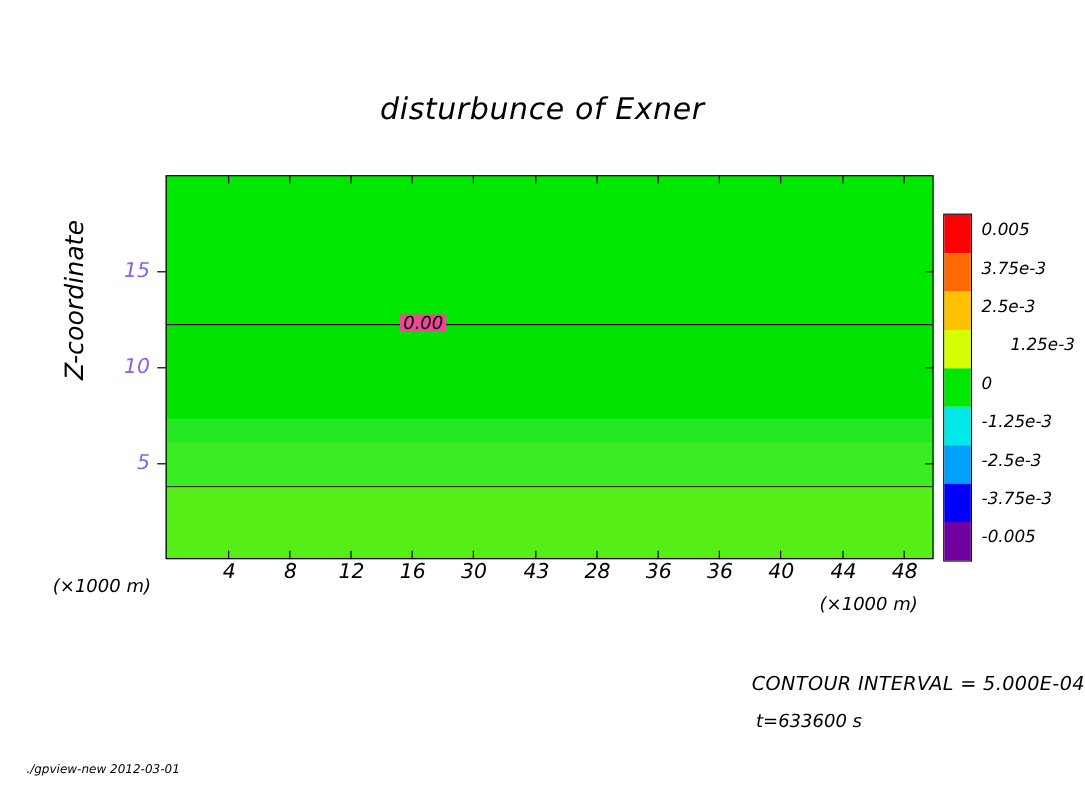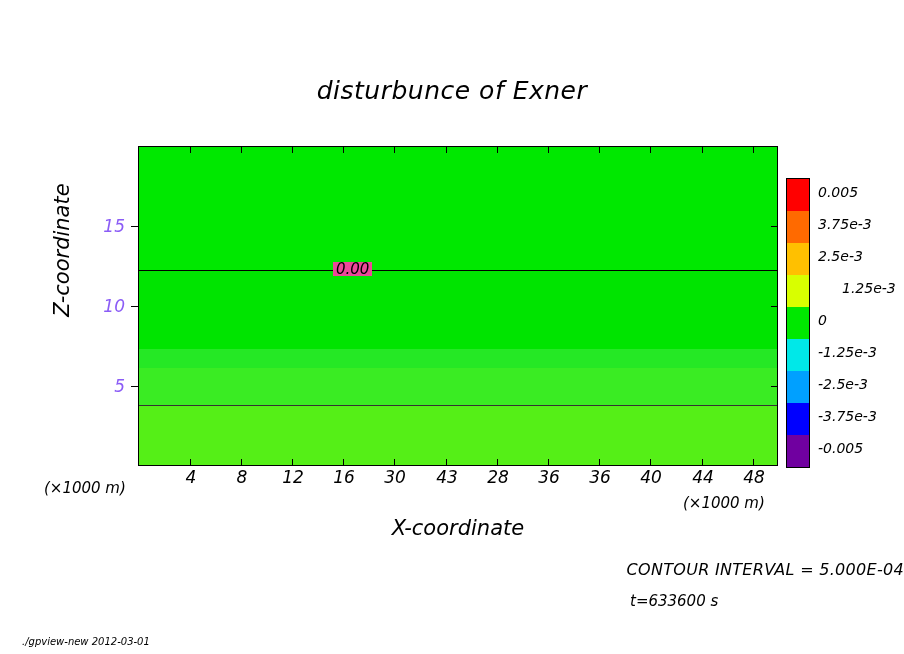--- a/index.html
+++ b/index.html
@@ -250,21 +250,20 @@
   <div class="tick tick-y" style="left:131px; top:226px;"></div>
 
   <div class="tick tick-y" style="left:771px; top:386px;"></div>
   <div class="tick tick-y" style="left:771px; top:306px;"></div>
   <div class="tick tick-y" style="left:771px; top:226px;"></div>
 
   <div class="yticklabel" style="left:85px; top:376px;">5</div>
   <div class="yticklabel" style="left:85px; top:296px;">10</div>
   <div class="yticklabel" style="left:85px; top:216px;">15</div>
 
-  <div id="xlabel">X-coordinate</div>
   <div id="ylabel">Z-coordinate</div>
   <div id="xunit-left">(×1000 m)</div>
   <div id="xunit-right">(×1000 m)</div>
 
   <div id="contour-interval">CONTOUR INTERVAL = 5.000E-04</div>
   <div id="time-stamp">t=633600 s</div>
   <div id="footer-left">./gpview-new  2012-03-01</div>
 
   <div id="colorbar">
     <div class="cb-cell" style="background:#ff0000;"></div>

